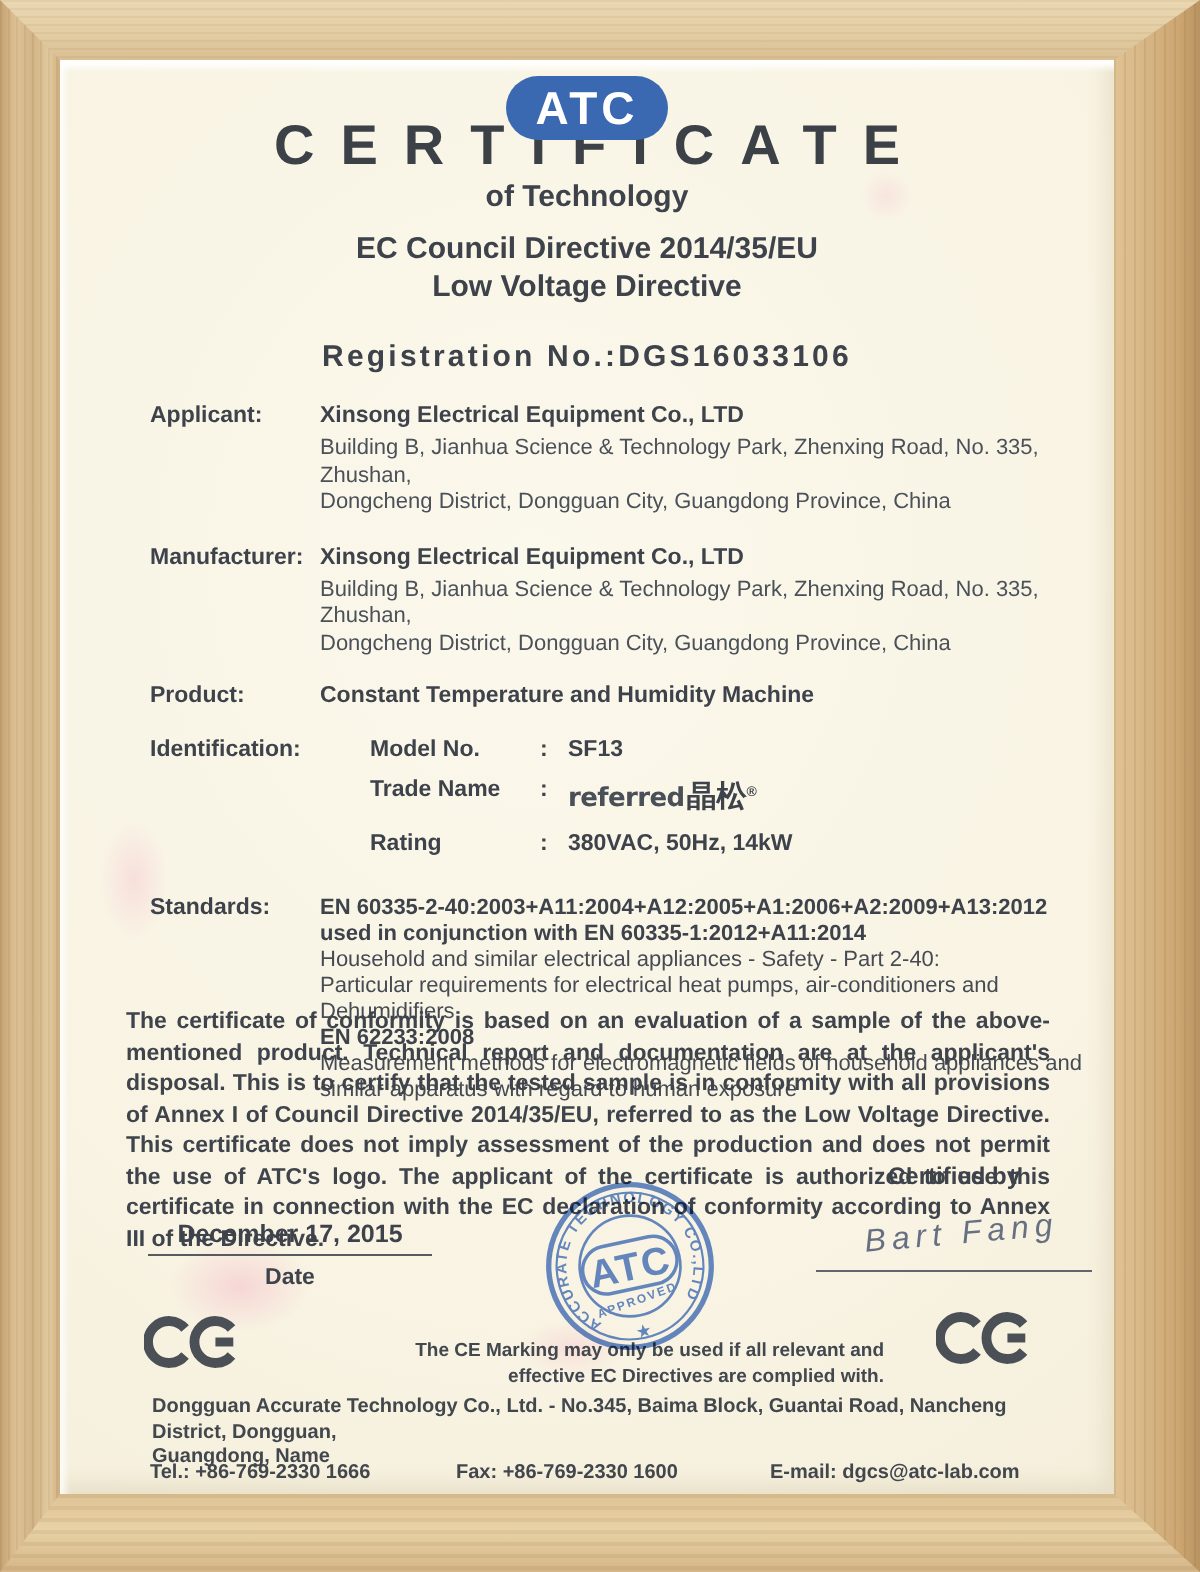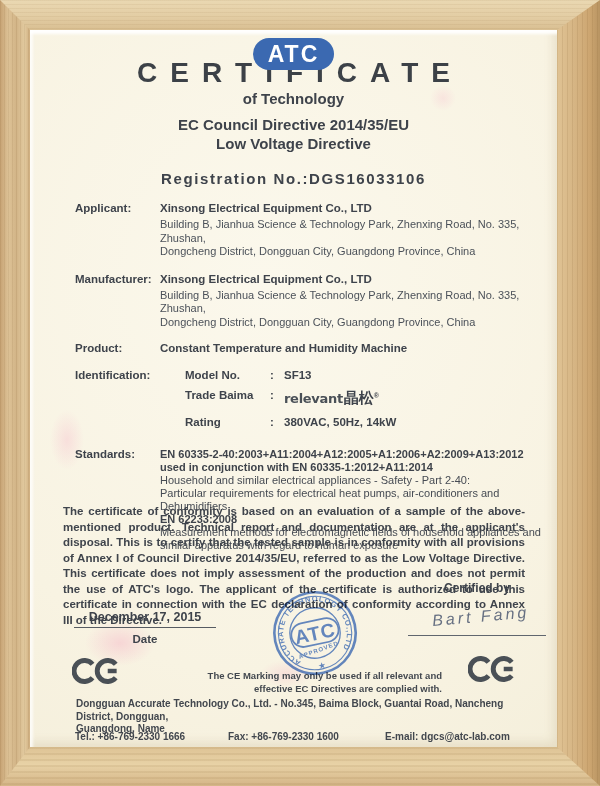--- a/index.html
+++ b/index.html
@@ -173,23 +173,23 @@
 
       <div class="frow row-identification">
         <div class="flabel">Identification:</div>
         <div class="fval">
           <div class="idrow">
             <span>Model No.</span>
             <span>:</span>
             <span>SF13</span>
           </div>
           <div class="idrow">
-            <span>Trade Baima</span>
+            <span>Trade Name</span>
             <span>:</span>
-            <span class="tradelogo"><span class="tlat">relevant</span><span class="tcjk">晶松</span><sup class="treg">®</sup></span>
+            <span class="tradelogo"><span class="tlat">referred</span><span class="tcjk">晶松</span><sup class="treg">®</sup></span>
           </div>
           <div class="idrow">
             <span>Rating</span>
             <span>:</span>
             <span>380VAC, 50Hz, 14kW</span>
           </div>
         </div>
       </div>
 
       <div class="frow row-standards">

